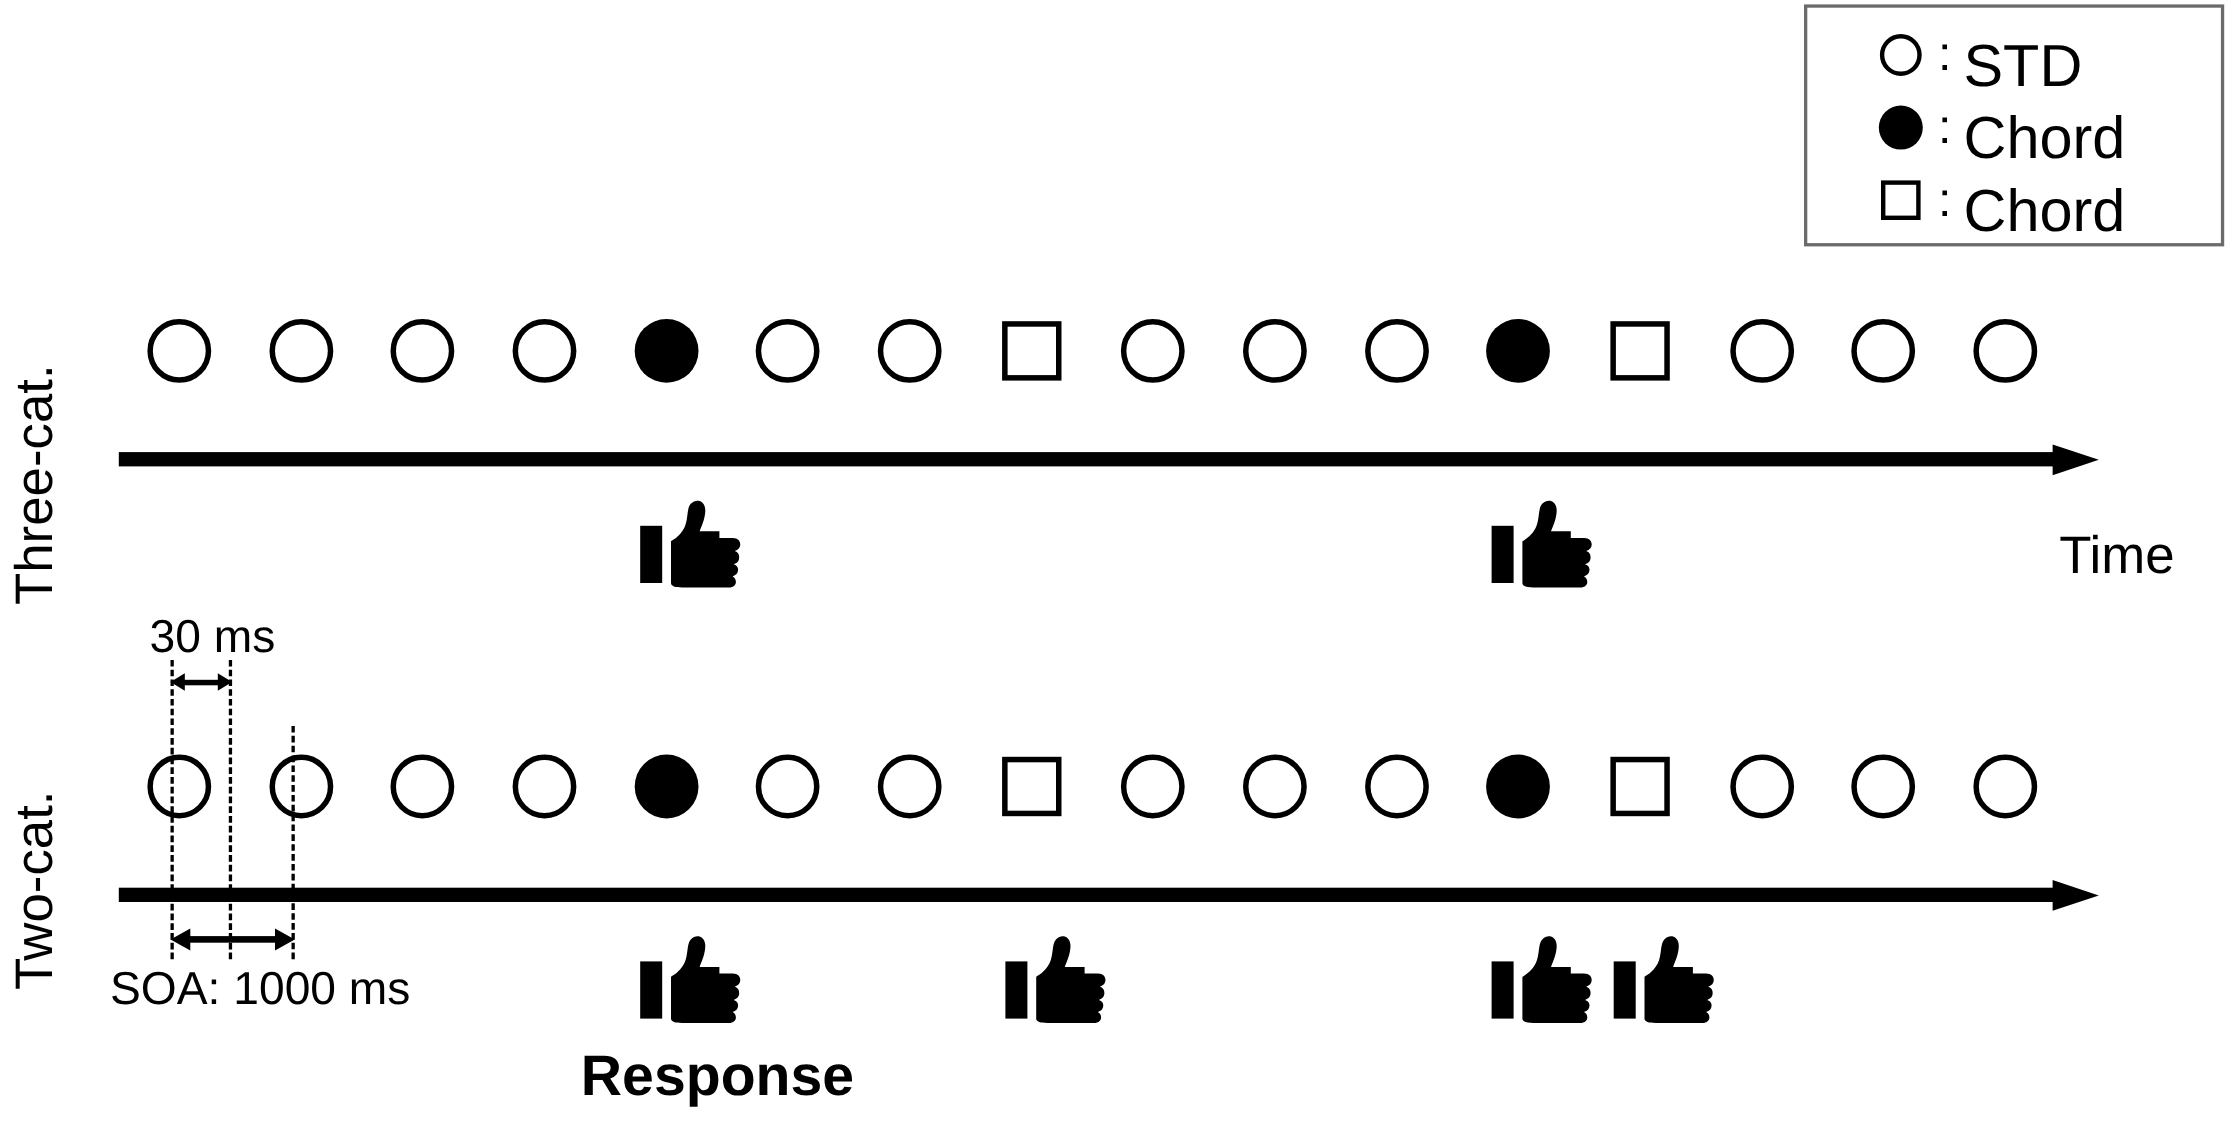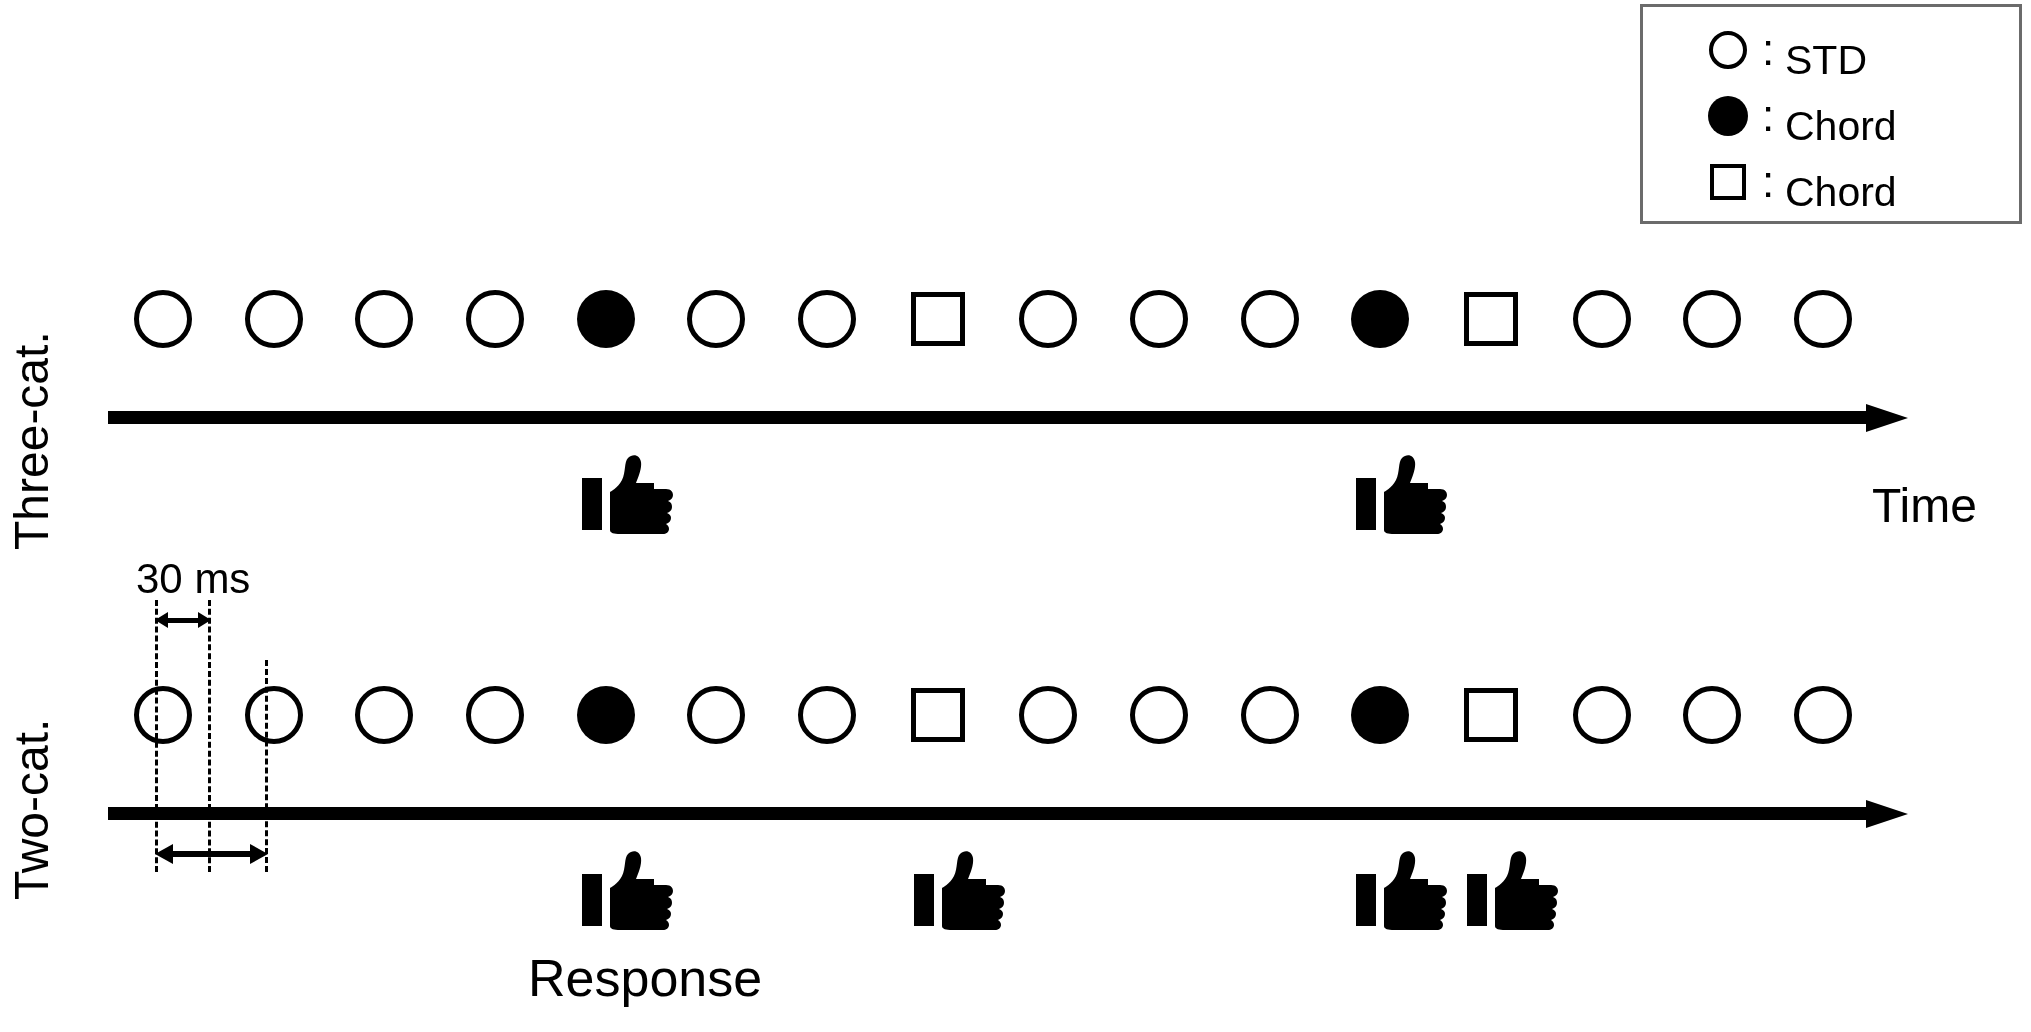--- a/index.html
+++ b/index.html
@@ -49,21 +49,21 @@
     flex: none;
   }
   .legend-colon {
     width: 34px;
     text-align: center;
     font-size: 44px;
     line-height: 1;
     flex: none;
   }
   .legend-label {
-    font-size: 41px;
+    font-size: 54px;
     line-height: 1;
     white-space: nowrap;
     margin-top: 20px;
   }
 
   
   .sym-circle-open {
     width: 38px; height: 38px;
     border: 4px solid #000;
     border-radius: 50%;
@@ -176,20 +176,21 @@
   }
   .thumb svg { display: block; width: 96px; height: 84px; }
 
   #resp-label {
     position: absolute;
     left: 528px;
     top: 952px;
     font-size: 52px;
     line-height: 1;
     white-space: nowrap;
+    font-weight: bold;
   }
 
   
   #ms70-label {
     position: absolute;
     left: 136px;
     top: 558px;
     font-size: 42px;
     line-height: 1;
     white-space: nowrap;
@@ -433,20 +434,21 @@
     <div class="head-l"></div>
     <div class="shaft"></div>
     <div class="head-r"></div>
   </div>
 
   <div id="arrowSOA">
     <div class="head-l"></div>
     <div class="shaft"></div>
     <div class="head-r"></div>
   </div>
+  <div id="soa-label">SOA: 1000 ms</div>
 
   <div id="resp-label">Response</div>
 
 <div class="thumb" style="left: 579.667px; top: 452px;">
       <svg viewBox="0 0 96 84" xmlns="http://www.w3.org/2000/svg">
         <rect x="2" y="26" width="20" height="52" fill="#000"></rect>
         <path d="M30 78 L30 40 C30 40 38 36 42 28 C46 20 44 10 48 6 C53 1 60 3 61 10 C62 17 58 26 56 31 L74 31 L74 37 L86 37 C91 37 93 40 93 43 C93 46 91 48 88 49 C91 50 92 52 92 55 C92 58 90 60 87 61 C90 62 91 64 91 66 C91 69 89 71 86 72 C88 73 89 75 89 77 C89 80 86 82 83 82 L40 82 C34 82 30 81 30 78 Z" fill="#000"></path>
       </svg>
     </div>
     <div class="thumb" style="left: 1354.33px; top: 452px;">

